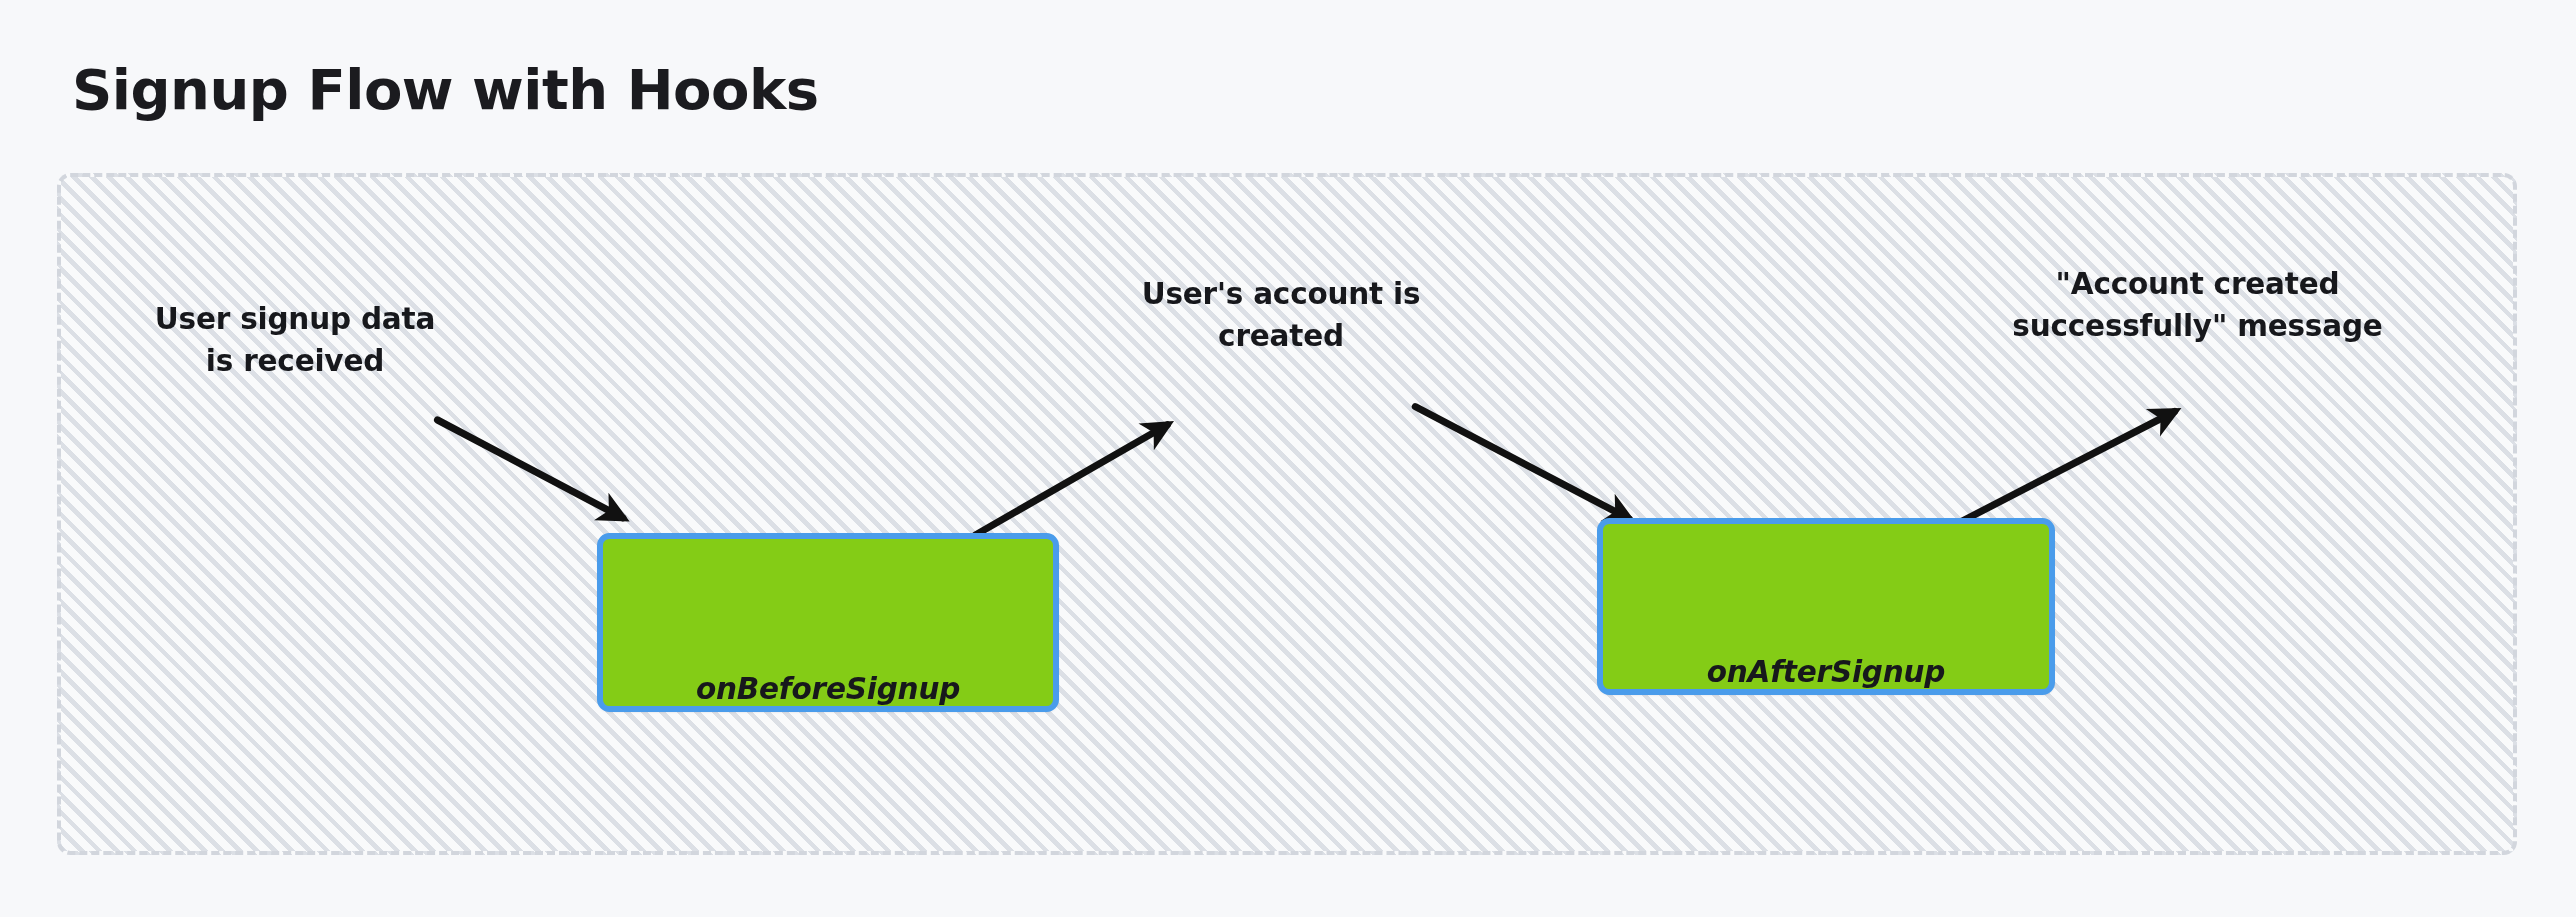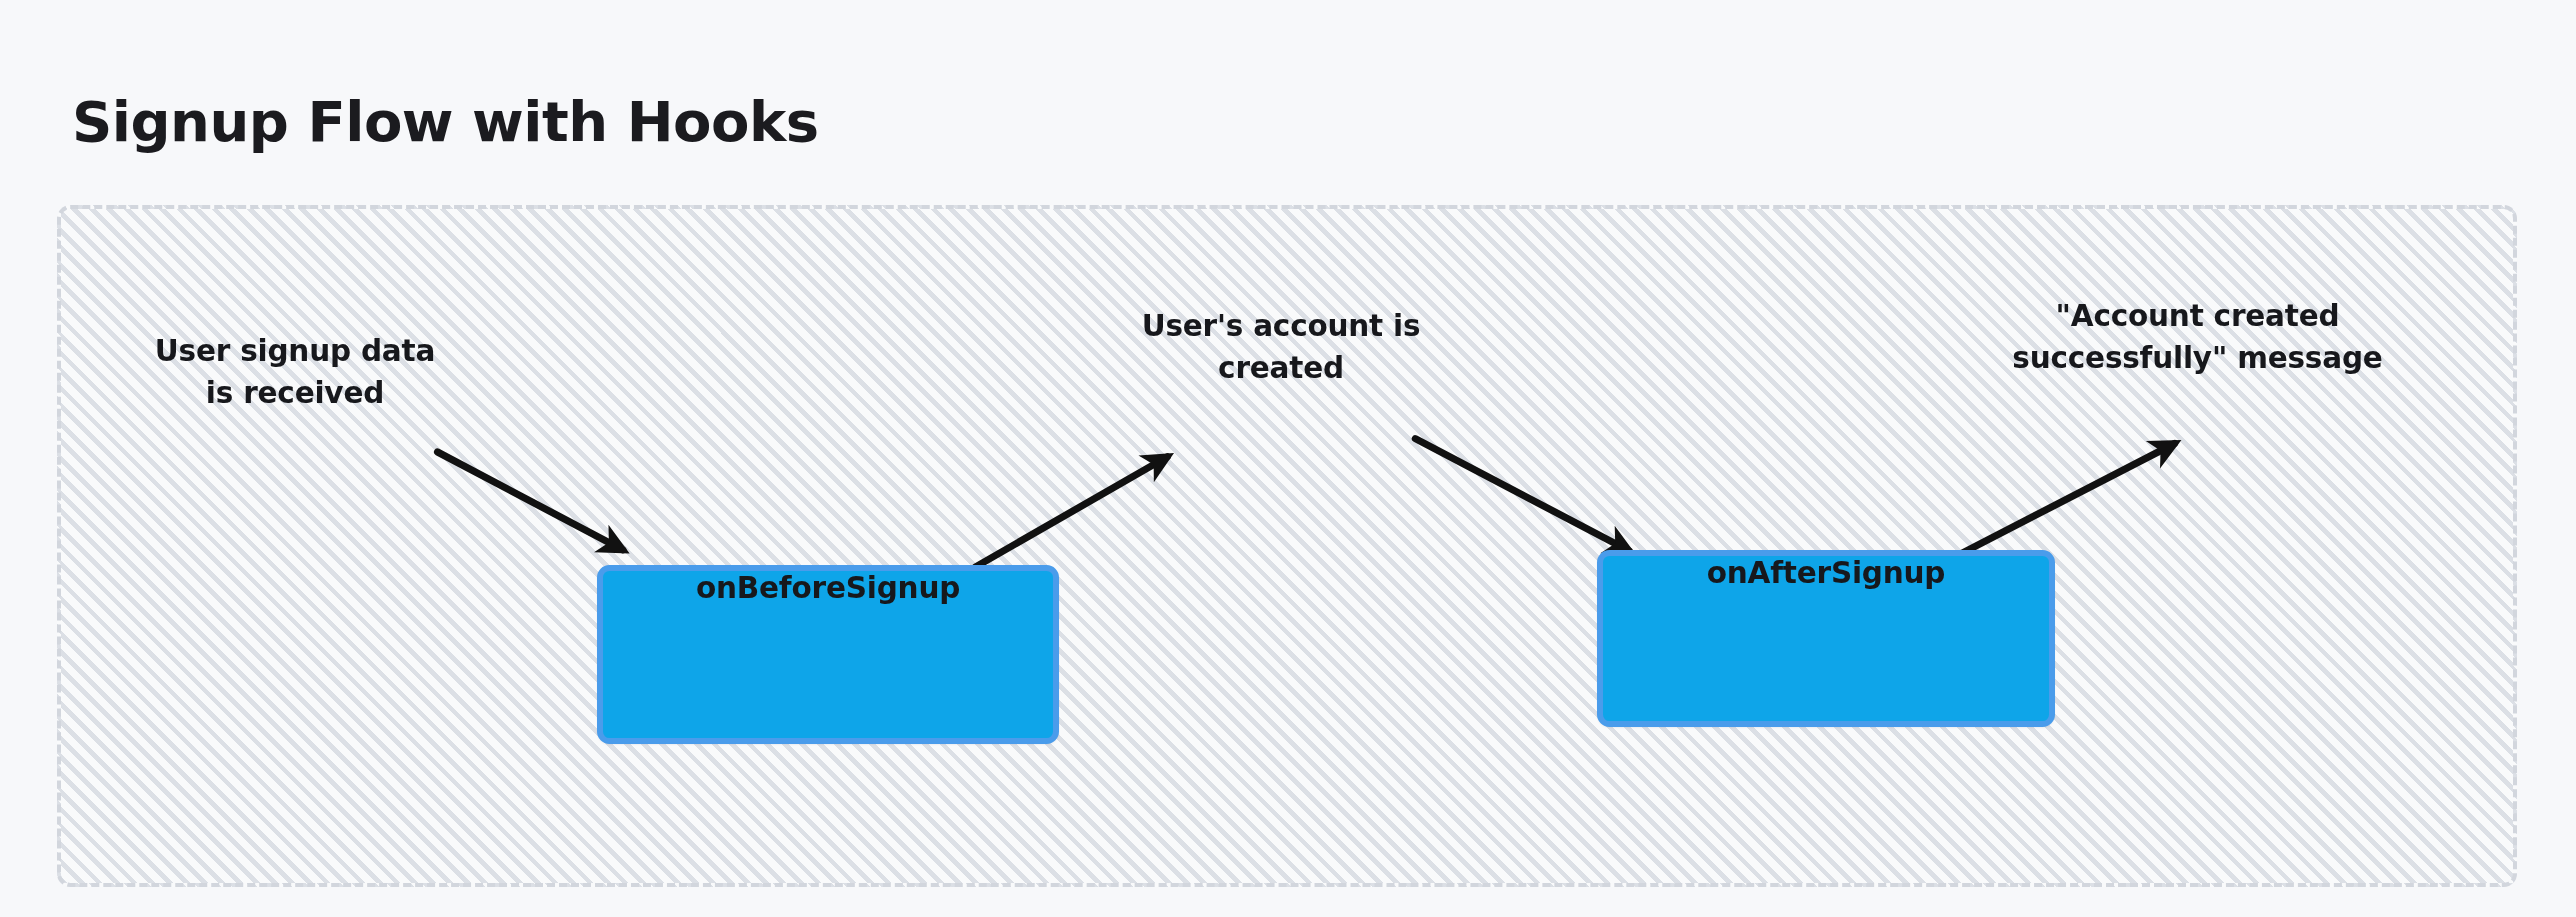--- a/index.html
+++ b/index.html
@@ -12,21 +12,20 @@
     background: #f7f8fa;
     font-family: "DejaVu Sans", sans-serif;
     overflow: hidden;
   }
 
   #stage {
     position: relative;
     width: 2576px;
     height: 676px;
     background: #f7f8fa;
-    margin-top: 32px;
   }
 
   
   #page-title {
     position: absolute;
     left: 72px;
     top: 61px;
     font-family: "DejaVu Sans", sans-serif;
     font-size: 56px;
     font-weight: 700;
@@ -64,27 +63,28 @@
     top: 0;
     width: 2576px;
     height: 917px;
     pointer-events: none;
   }
 
   
   .node {
     position: absolute;
     box-sizing: border-box;
-    background: #0ea5e9;
+    background: #84cc16;
     border: 6.7px solid #4a9ceb;
     border-radius: 12.4px;
     display: flex;
-    align-items: flex-start;
+    align-items: flex-end;
     justify-content: center;
     box-shadow: 0 1px 1.9px rgba(30, 40, 60, 0.06);
+    font-style: italic;
   }
   .node-label {
     font-family: "DejaVu Sans", sans-serif;
     font-size: 29.5px;
     font-weight: 700;
     color: #17181c;
     letter-spacing: -0.2px;
     white-space: nowrap;
   }
 

